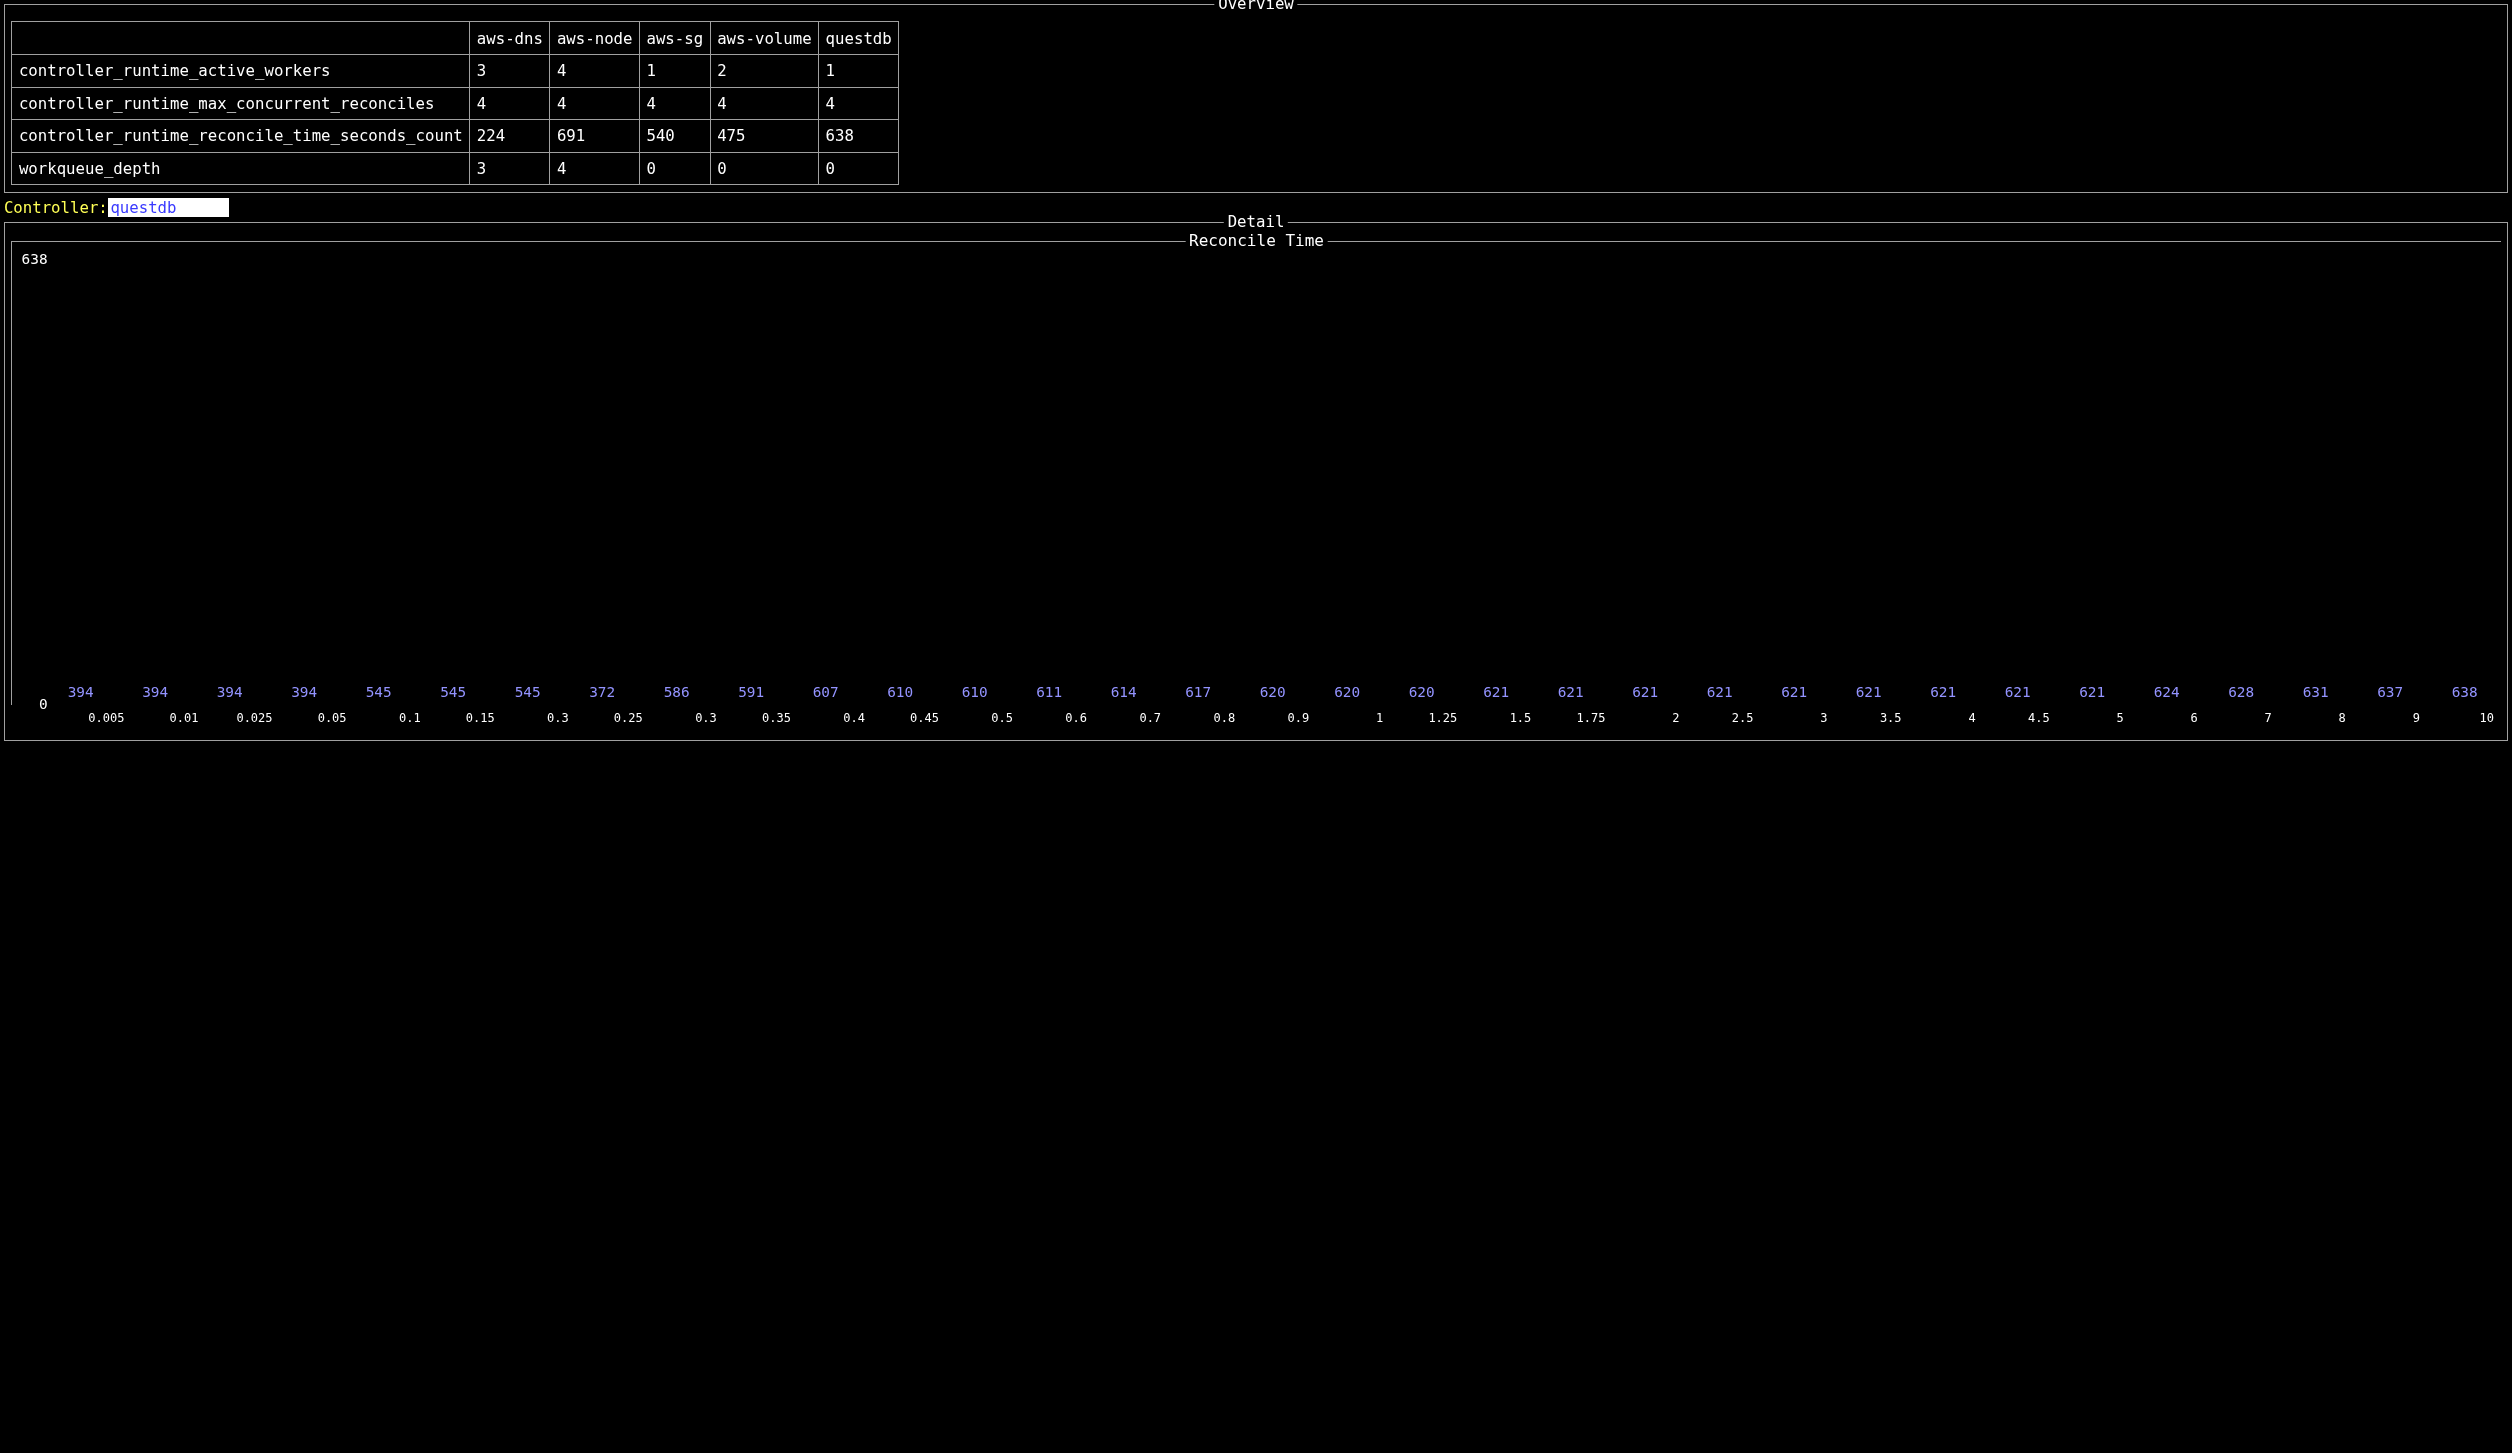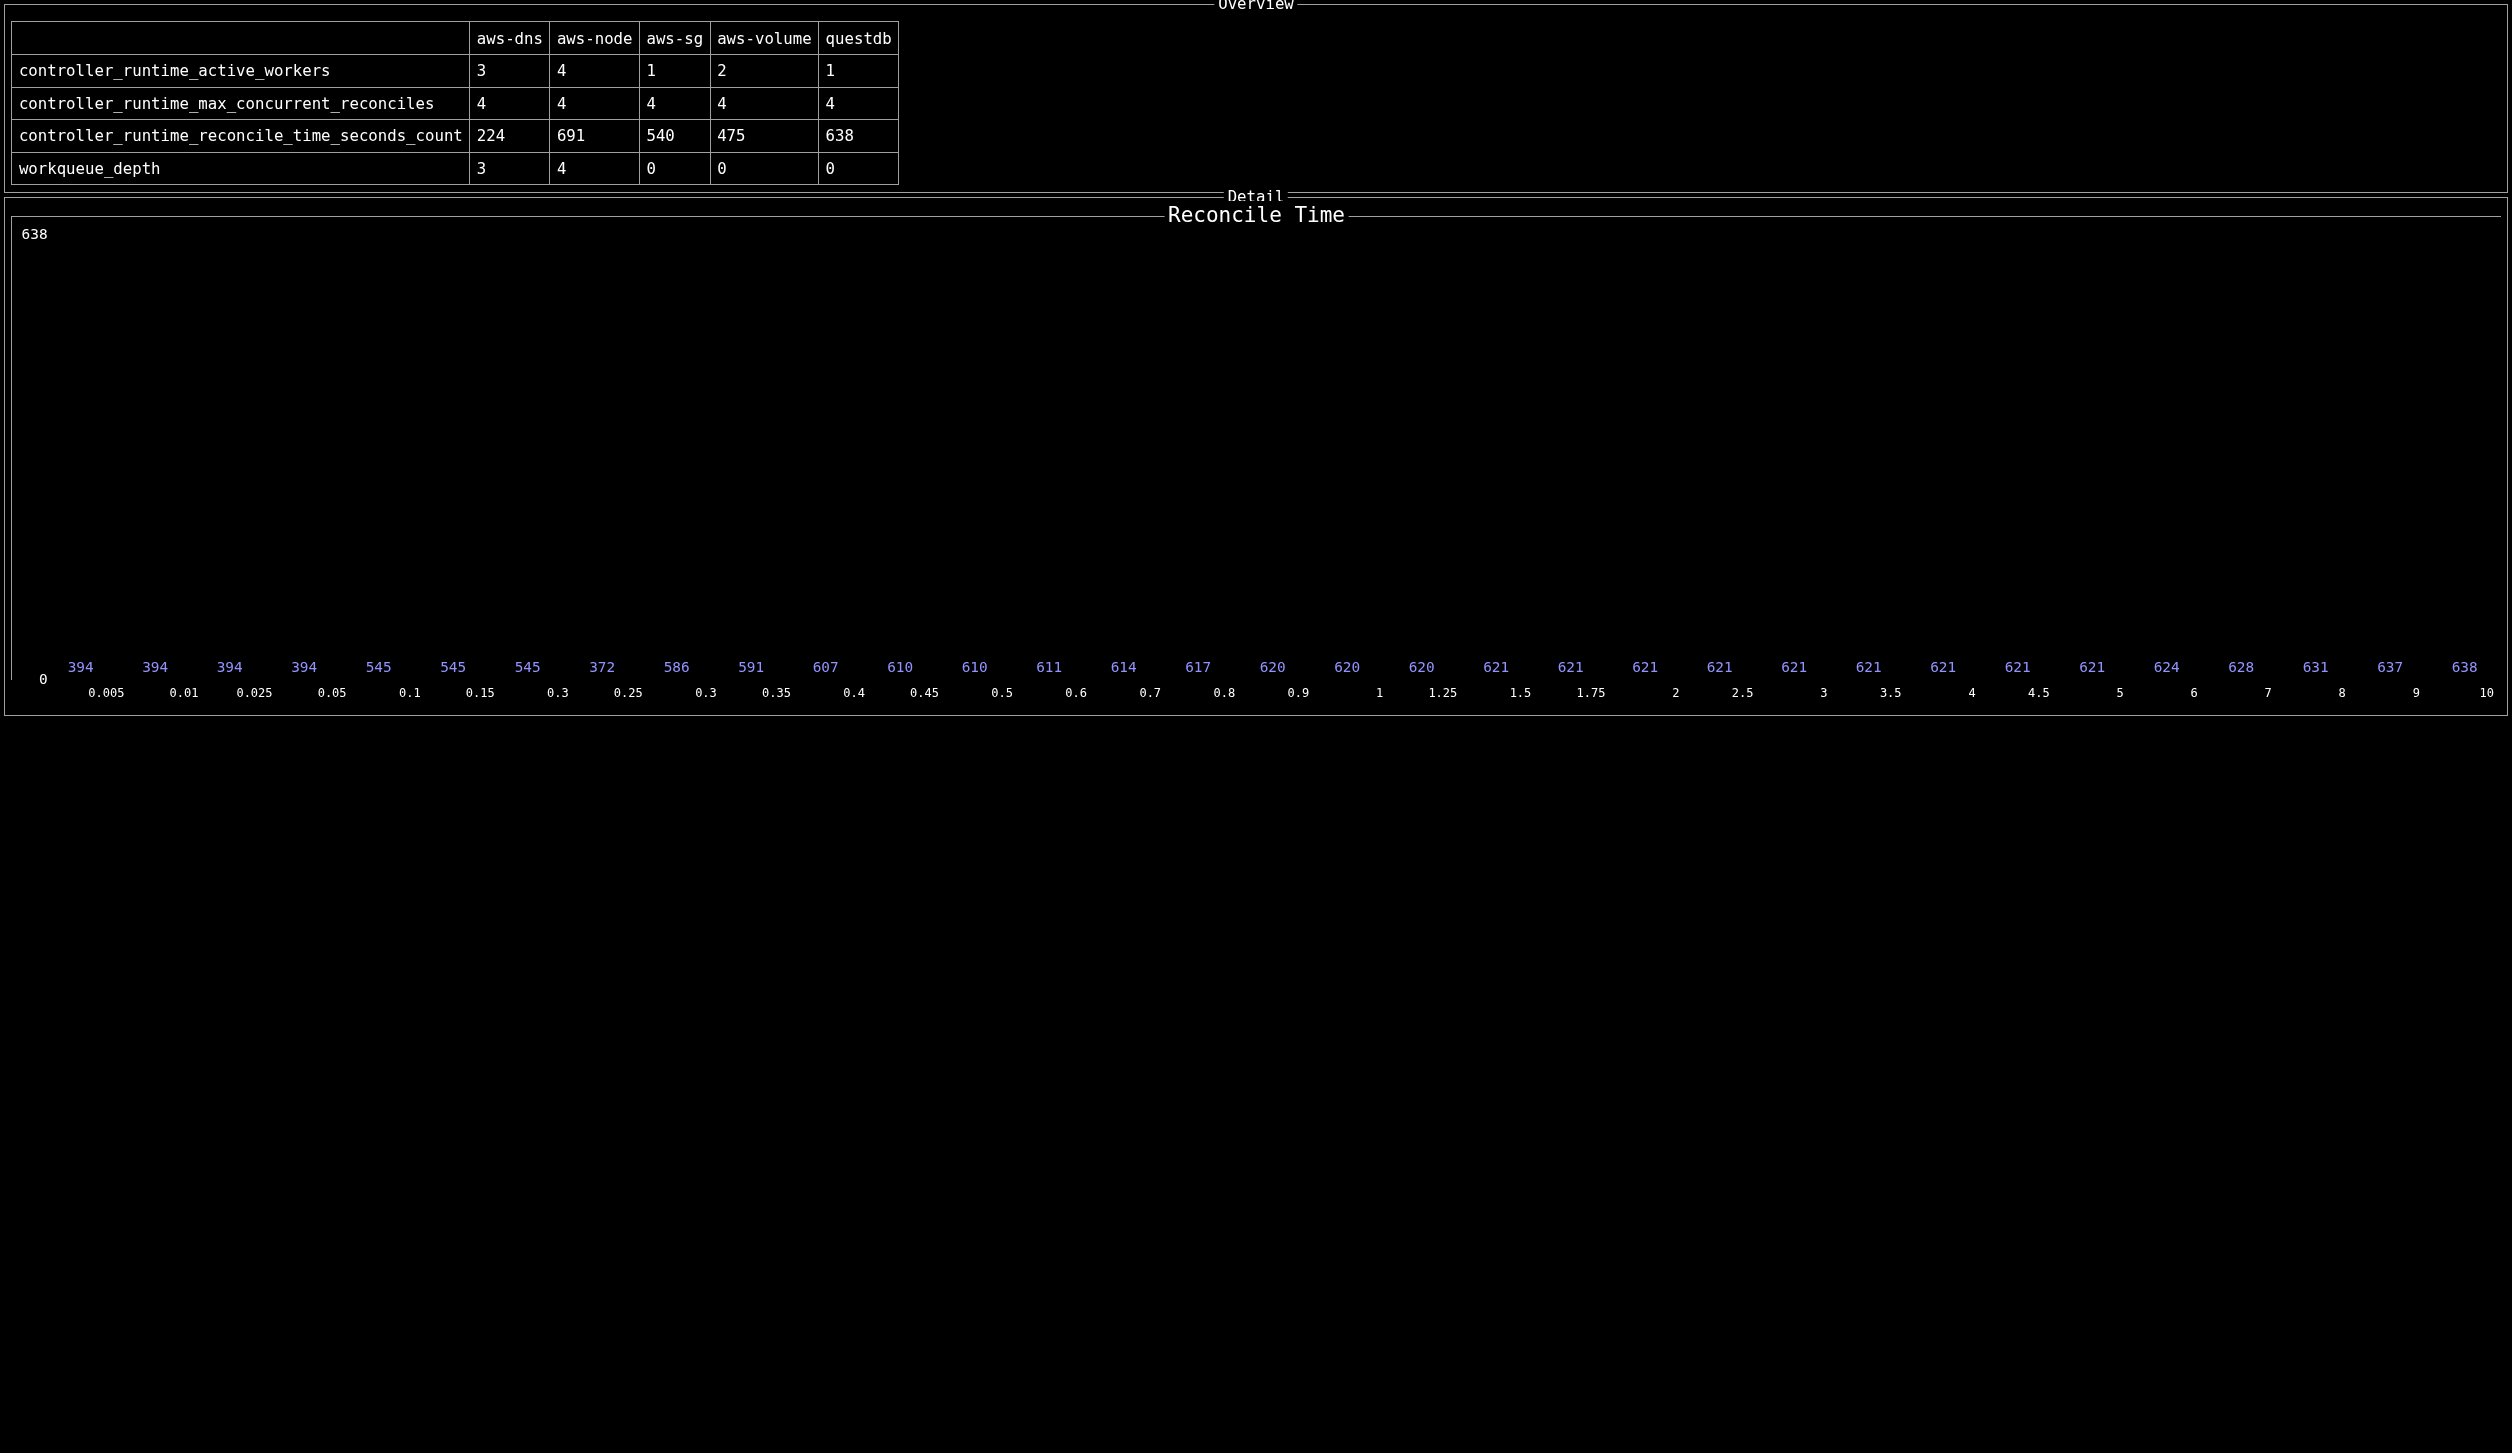--- a/index.html
+++ b/index.html
@@ -37,21 +37,21 @@
     padding: 0 3.9px;
     font-size: 15.7px;
   }
   .panel-subtitle {
     position: absolute;
     top: 0.6em;
     left: 50%;
     transform: translateX(-50%);
     background: var(--bg);
     padding: 0 3.9px;
-    font-size: 21px;
+    font-size: 16px;
     z-index: 2;
   }
   table.metrics {
     border-collapse: collapse;
     margin-top: 10px;
   }
   table.metrics th, table.metrics td {
     border: 1.3px solid var(--border);
     padding: 5.2px 6.5px;
     text-align: left;
@@ -185,20 +185,23 @@
             <td>3</td>
             <td>4</td>
             <td>0</td>
             <td>0</td>
             <td>0</td>
           </tr>
         </tbody>
     </table>
   </div>
 
+  <div class="controller-row">
+    <span class="controller-label">Controller:</span><span class="controller-value">questdb</span>
+  </div>
 
   <div class="panel detail-panel">
     <div class="panel-title">Detail</div>
 
     <div class="chart-container">
       <div class="chart-inner" id="chart-inner">
         <div class="panel-subtitle" style="top:-0.75em;">Reconcile Time</div>
 
         <div class="bars-row" id="bars-row">
             <div class="bar-col">

